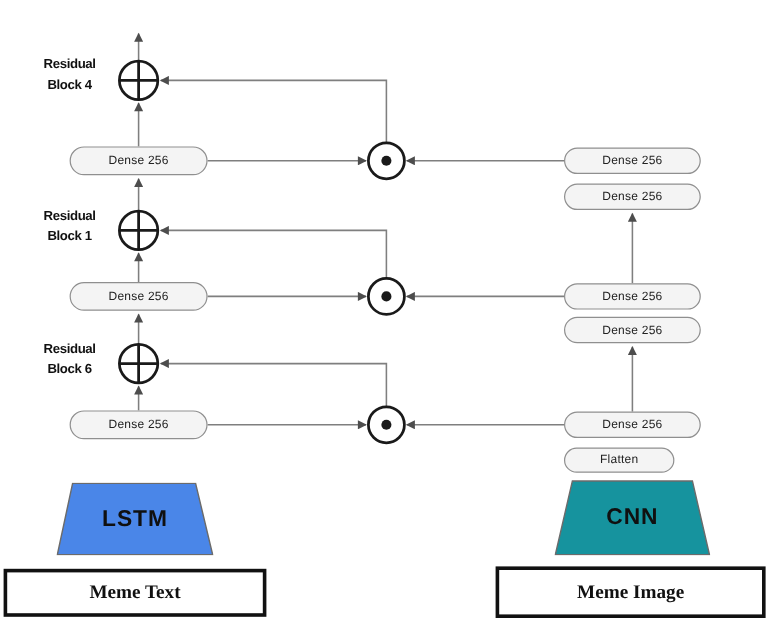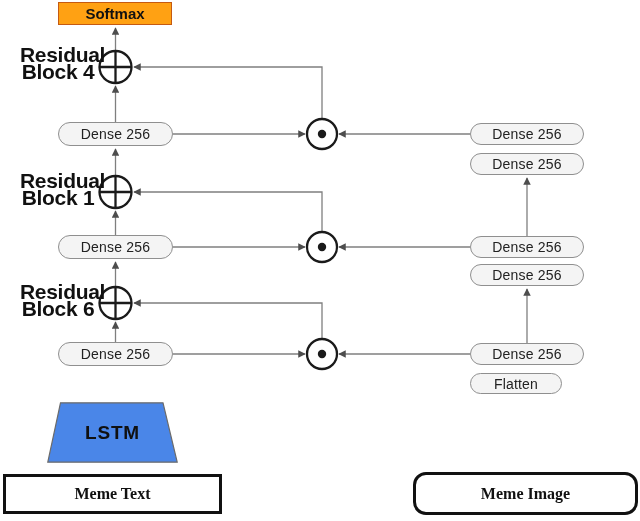--- a/index.html
+++ b/index.html
@@ -11,25 +11,25 @@
   .node{position:absolute;box-sizing:border-box;z-index:2;}
 
   .softmax{
     background:var(--softmax-fill);border:1.6px solid var(--softmax-border);
     display:flex;align-items:center;justify-content:center;
     font-size:15px;font-weight:bold;color:#111;
   }
   .oval{
     background:var(--oval-fill);border:1.5px solid var(--oval-border);
     border-radius:999px;display:flex;align-items:center;justify-content:center;
-    font-size:14px;color:#222;letter-spacing:0.2px;
+    font-size:10px;color:#222;letter-spacing:0.2px;
   }
   .rb-label{
     position:absolute;z-index:2;width:76px;text-align:center;
-    font-size:21px;line-height:17px;font-weight:bold;color:#111;letter-spacing:-0.3px;
+    font-size:11px;line-height:17px;font-weight:bold;color:#111;letter-spacing:-0.3px;
   }
   .trap{position:absolute;z-index:2;}
   .trap svg{display:block;}
   .trap .trap-text{
     position:absolute;left:0;top:0;width:100%;height:100%;
     display:flex;align-items:center;justify-content:center;
     font-weight:bold;font-size:19px;color:#101010;letter-spacing:0.8px;
   }
   .input-box{
     background:#fff;border:3px solid var(--input-border);
@@ -100,21 +100,20 @@
     <g>
       <circle class="sym-circle" cx="322" cy="247" r="15"></circle>
       <circle class="sym-dot" cx="322" cy="247" r="4.2"></circle>
     </g>
     <g>
       <circle class="sym-circle" cx="322" cy="354" r="15"></circle>
       <circle class="sym-dot" cx="322" cy="354" r="4.2"></circle>
     </g>
   </svg>
 
-  <div class="node softmax" style="left:58px;top:2px;width:114px;height:23px;">Softmax</div>
 
   <div class="rb-label" style="left:20px;top:46px;">
     <div>Residual</div>
     <div>Block 4</div>
   </div>
   <div class="rb-label" style="left:20px;top:172px;">
     <div>Residual</div>
     <div>Block 1</div>
   </div>
   <div class="rb-label" style="left:20px;top:283px;">
@@ -133,17 +132,23 @@
   <div class="node oval" style="left:470px;top:343px;width:114px;height:22px;">Dense 256</div>
   <div class="node oval" style="left:470px;top:373px;width:92px;height:21px;">Flatten</div>
 
   <div class="trap" style="left:47px;top:402px;width:131px;height:61px;">
     <svg width="131" height="61" viewBox="0 0 131 61">
       <polygon class="lstm-poly" points="13.5,0.8 116,0.8 130.2,60.2 0.8,60.2"></polygon>
     </svg>
     <span class="trap-text">LSTM</span>
   </div>
 
+  <div class="trap" style="left:462px;top:400px;width:130px;height:63px;">
+    <svg width="130" height="63" viewBox="0 0 130 63">
+      <polygon class="cnn-poly" points="15,0.8 115,0.8 129.2,62.2 0.8,62.2"></polygon>
+    </svg>
+    <span class="trap-text">CNN</span>
+  </div>
 
   <div class="node input-box" style="left:3px;top:474px;width:219px;height:40px;">Meme Text</div>
-  <div class="node input-box" style="left:413px;top:472px;width:225px;height:43px;border-radius:13px;">Meme Image</div>
+  <div class="node input-box" style="left:413px;top:472px;width:225px;height:43px;">Meme Image</div>
 
 </div>
 
 </body></html>

